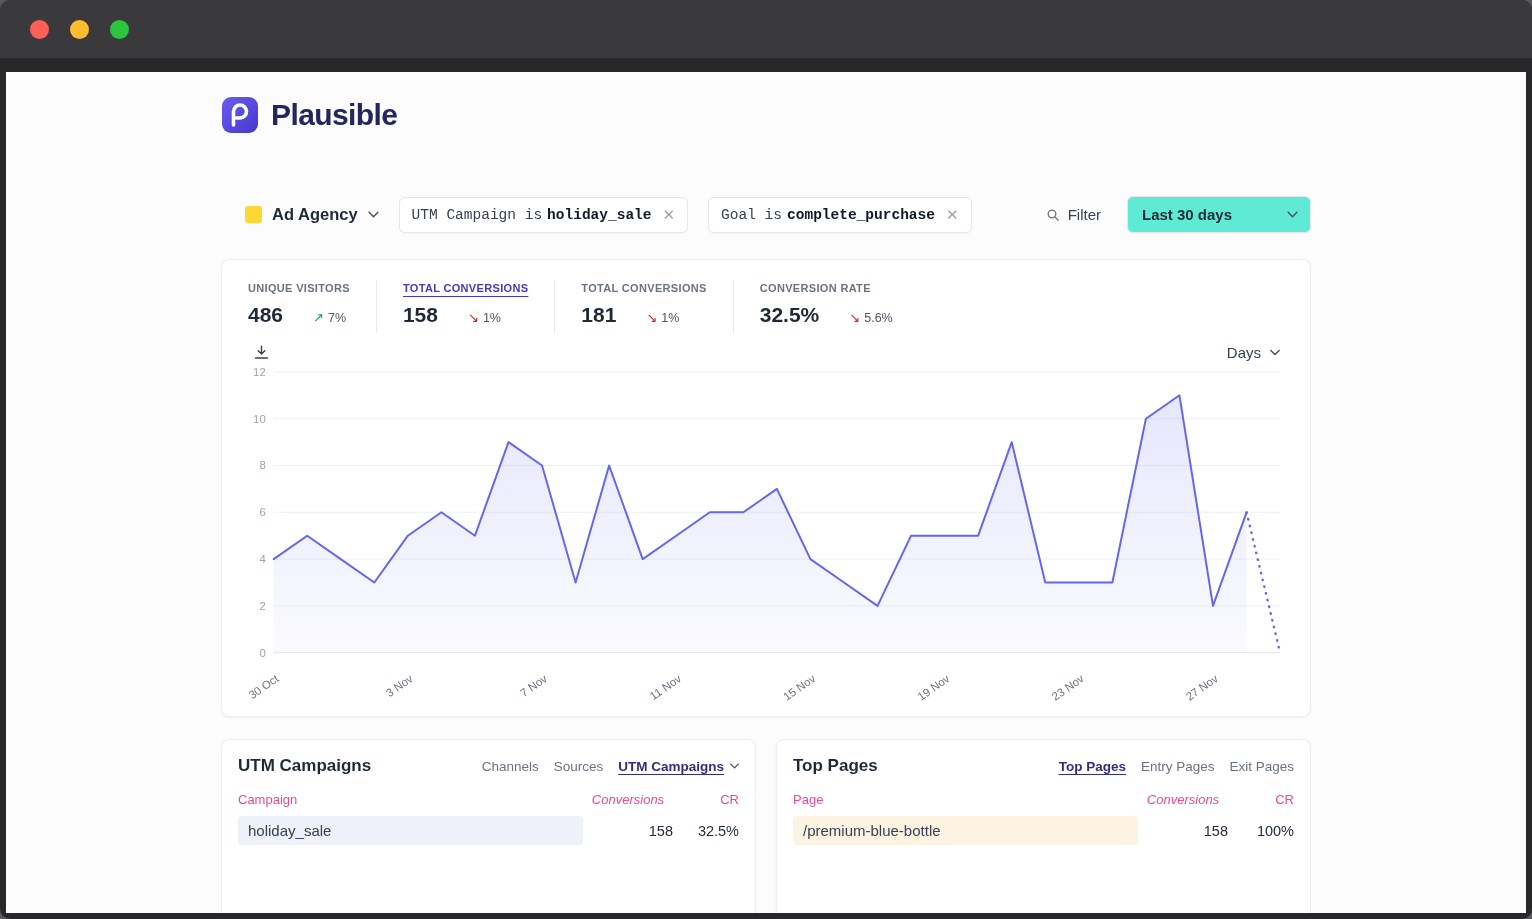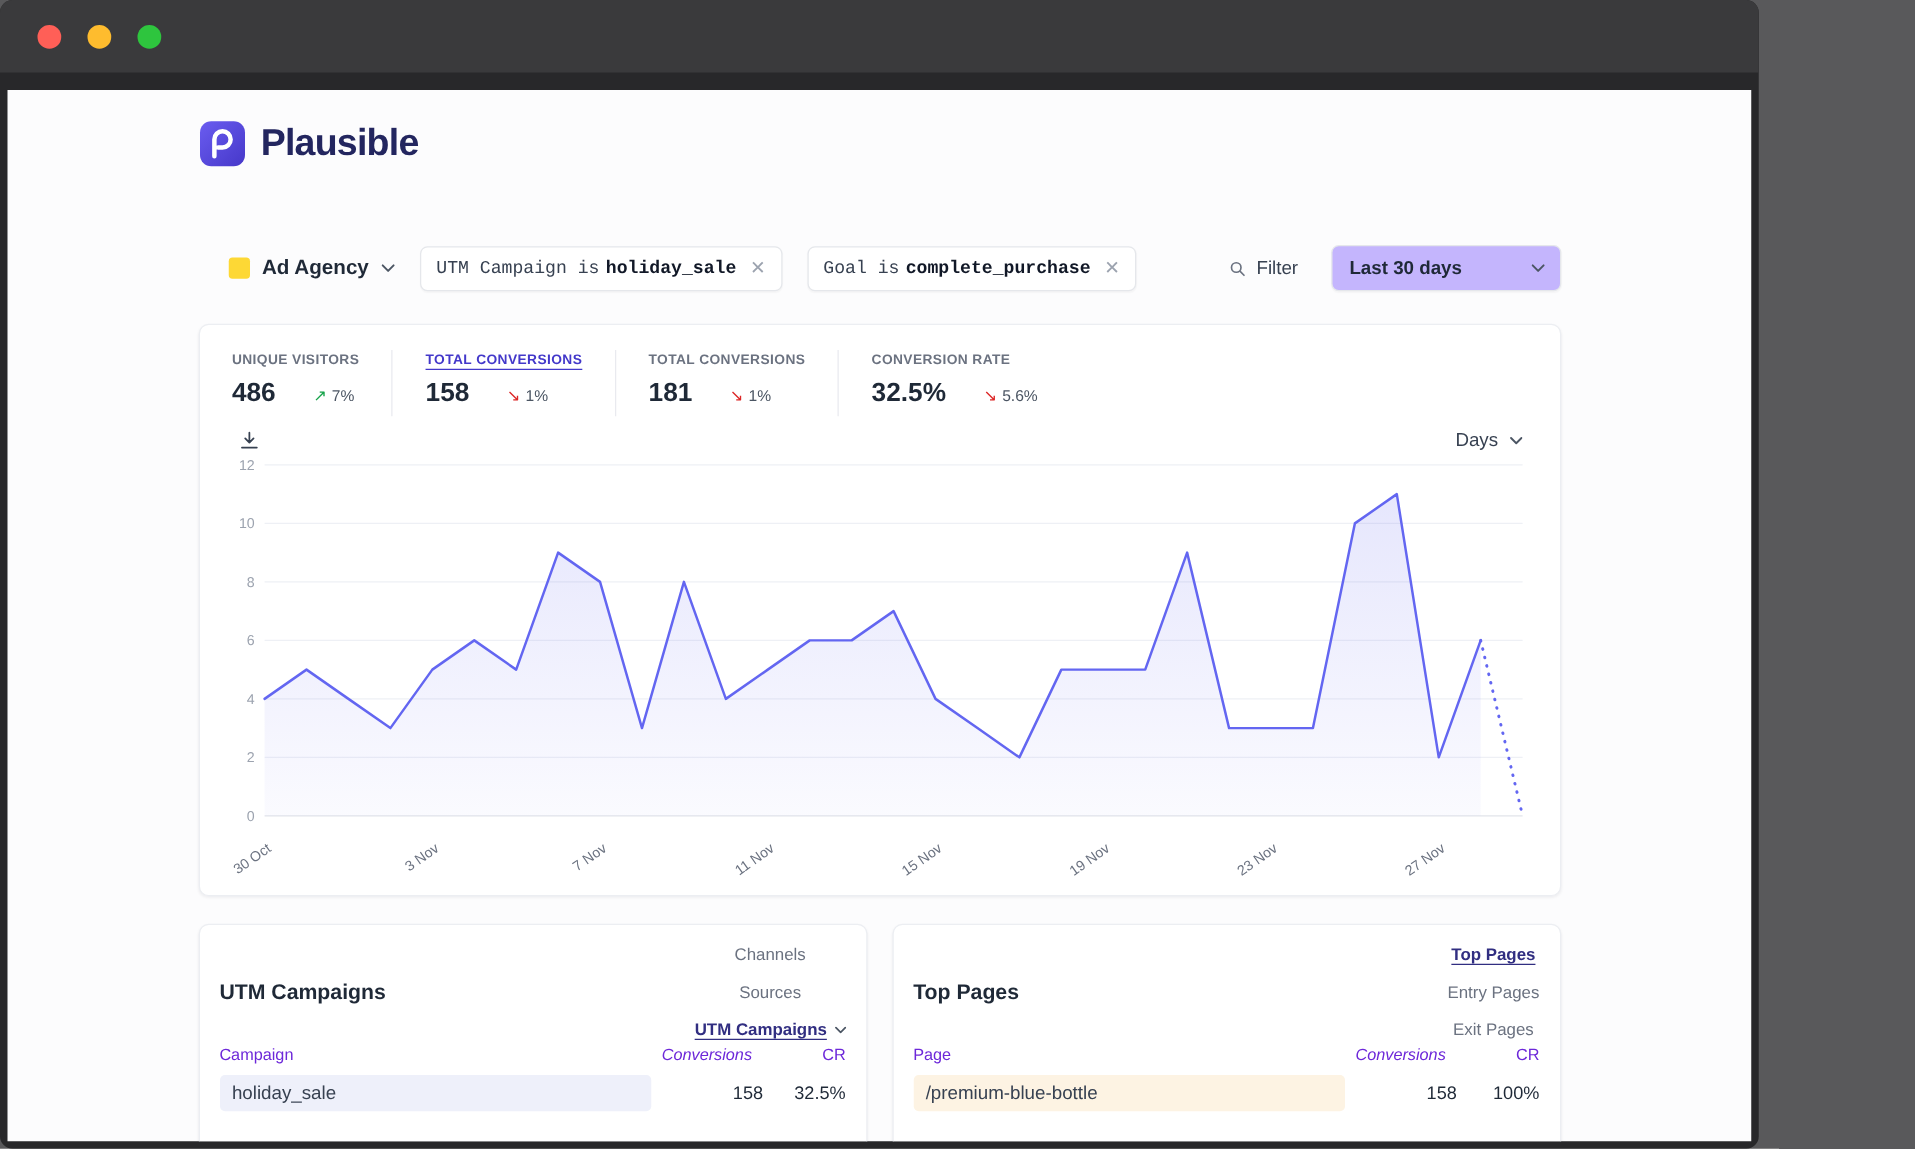--- a/index.html
+++ b/index.html
@@ -3,21 +3,21 @@
 <meta charset="utf-8">
 <style>
   * { box-sizing: border-box; }
   html,body { margin:0; padding:0; }
   body {
     background:#59595b;
     font-family:"Liberation Sans","DejaVu Sans",sans-serif;
     -webkit-font-smoothing:antialiased;
   }
   .window{
-    position:relative; width:1407px; height:919px;
+    position:relative; width:1532px; height:919px;
     background:#28282a; border-radius:10px; overflow:hidden;
   }
   .titlebar{
     height:58px; background:#3a3a3c;
     display:flex; align-items:center; padding-left:30px; gap:21px;
   }
   .light{ width:19px; height:19px; border-radius:50%; }
   .light.red{ background:#ff5f57; }
   .light.yellow{ background:#febc2e; }
   .light.green{ background:#2ec53e; }
@@ -42,21 +42,21 @@
     margin-left:20px; font-size:14.5px; color:#374151;
     box-shadow:0 1px 1px rgba(0,0,0,.03); cursor:pointer;
   }
   .pill-text{ display:flex; gap:5px; align-items:baseline;font-family:Liberation Mono, monospace; }
   .pill-text b{ font-weight:700; color:#111827; }
   .pill-x{ color:#9ca3af; font-size:15px; line-height:1; cursor:pointer; }
   .spacer{ flex:1; }
   .filter-btn{ display:flex; align-items:center; gap:7px; color:#374151; font-size:15px; cursor:pointer; }
   .daterange{
     display:flex; align-items:center; justify-content:space-between;
-    width:184px; height:37px; background:#c4b5fd; border:1px solid #e5e7eb; border-radius:6px;
+    width:184px; height:37px; background:#5eead4; border:1px solid #e5e7eb; border-radius:6px;
     padding:0 12px 0 14px; font-size:15px; font-weight:600; color:#1f2937; margin-left:26px;
     box-shadow:0 1px 1px rgba(0,0,0,.03); cursor:pointer;
   }
 
   
   .main-card{
     margin-top:26px; background:#fff; border:1px solid #eceef2; border-radius:8px;
     box-shadow:0 1px 2px rgba(16,24,40,.05); padding:20px 22px 4px;
   }
   .metrics{ display:flex; }
@@ -80,24 +80,24 @@
   .xt{ font-size:11.5px; fill:#6b7280; }
 
   
   .bottom-row{ display:flex; gap:20px; margin-top:22px; }
   .card{
     flex:1; background:#fff; border:1px solid #eceef2; border-radius:8px;
     box-shadow:0 1px 2px rgba(16,24,40,.05); padding:16px; height:300px;
   }
   .card-head{ display:flex; justify-content:space-between; align-items:center; }
   .card-title{ font-size:17px; font-weight:700; color:#1f2937; }
-  .tabs{ display:flex; gap:15px; align-items:center; font-size:13.5px; color:#6b7280;flex-direction:column; }
+  .tabs{ display:flex; gap:15px; align-items:center; font-size:13.5px; color:#6b7280; }
   .tab{ cursor:pointer; display:inline-flex; align-items:center; gap:6px; }
   .tab.active{ color:#312e81; font-weight:700; text-decoration:underline; text-underline-offset:3px; }
-  .cols{ display:flex; margin-top:5px; font-size:13px; color:#6d28d9; padding-bottom:9px; }
+  .cols{ display:flex; margin-top:16px; font-size:13px; color:#ec4899; padding-bottom:9px; }
   .col-name{ flex:1; }
   .col-conv{ width:90px; text-align:center;font-style:italic; }
   .col-cr{ width:66px; text-align:right; }
   .trow{ display:flex; align-items:center; font-size:15px; color:#374151; cursor:pointer; }
   .row-bar{ flex:1; border-radius:4px; padding:6px 10px; margin-right:30px; }
   .bar-indigo{ background:#eef0fa; }
   .bar-cream{ background:#fdf3e3; }
   .row-conv{ width:60px; text-align:right; font-size:14.5px; color:#1f2937; }
   .row-cr{ width:66px; text-align:right; font-size:14.5px; color:#1f2937; }
 </style>

